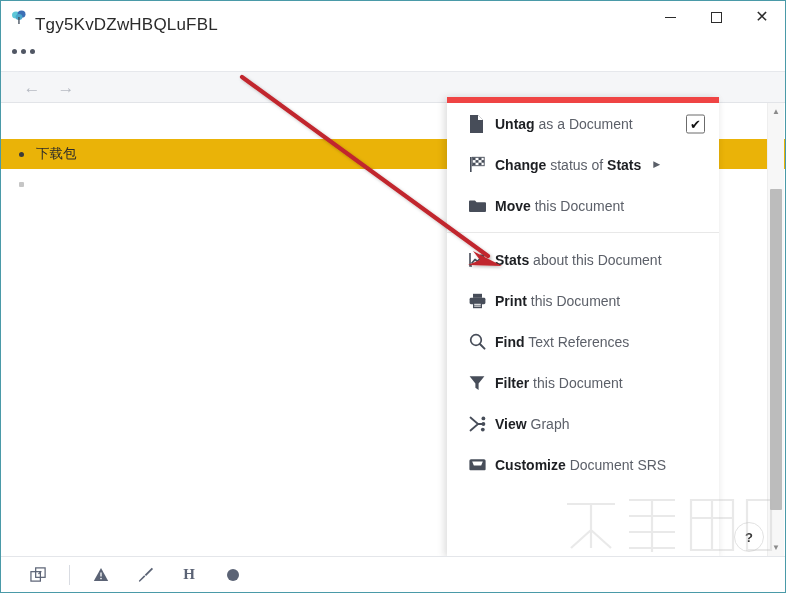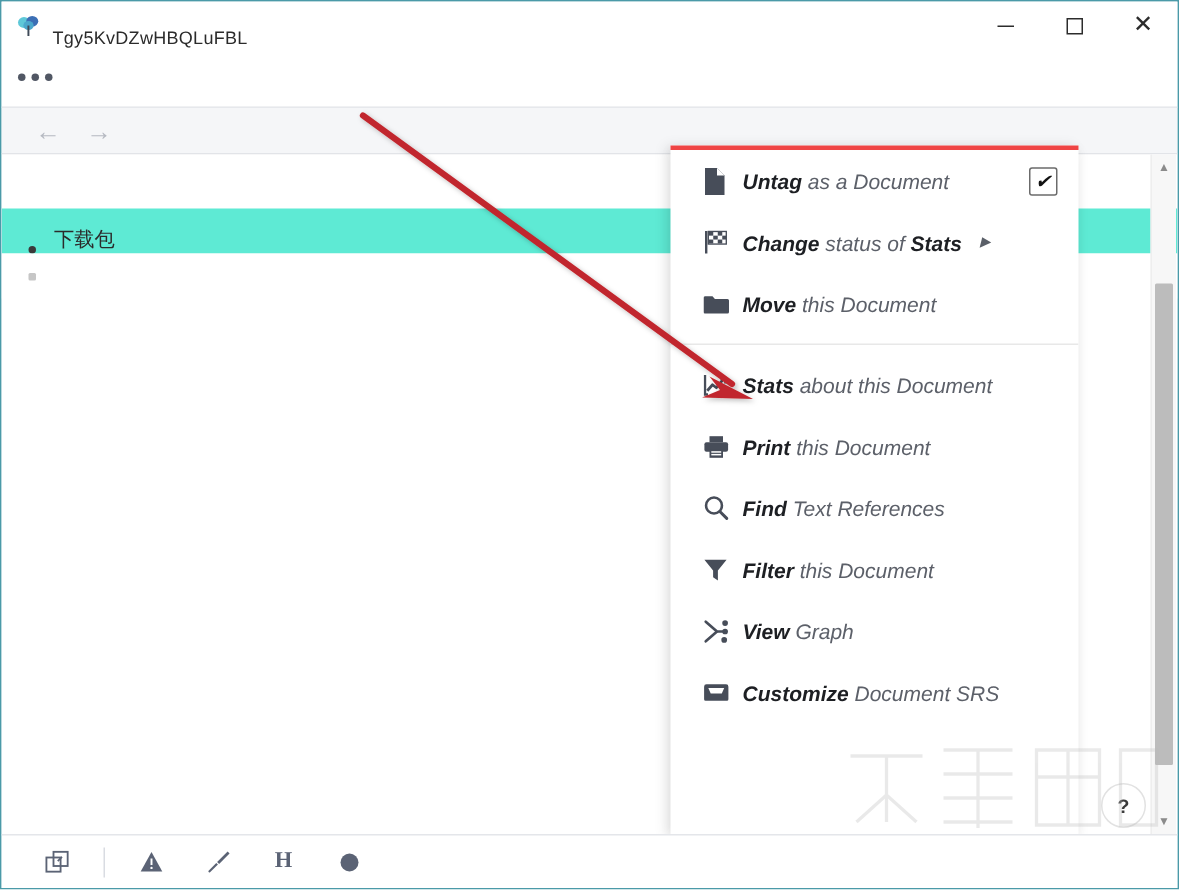--- a/index.html
+++ b/index.html
@@ -21,21 +21,21 @@
   .titlebar {
     position: absolute; left: 0; top: 0; right: 0; height: 32px;
     background: #ffffff;
     display: flex; align-items: center;
   }
   .app-icon {
     width: 16px; height: 16px; margin-left: 10px; margin-right: 8px;
     flex: 0 0 auto; position: relative;
   }
   .title-text {
-    font-size: 12px; color: #2b2b2b; letter-spacing: .2px;
+    font-size: 17px; color: #2b2b2b; letter-spacing: .2px;
     white-space: nowrap;
     margin-top: 16px;
   }
   .win-controls {
     position: absolute; right: 0; top: 0; height: 32px;
     display: flex; align-items: stretch;
   }
   .win-btn {
     width: 46px; display: flex; align-items: center; justify-content: center;
     cursor: default; color: #2c2c2c;
@@ -72,41 +72,40 @@
   
   .content {
     position: absolute; left: 0; top: 102px; right: 0; bottom: 36px;
     background: #ffffff; overflow: hidden;
   }
   .doc-row {
     position: absolute; left: 0; right: 0; height: 30px;
     display: flex; align-items: center;
     padding-left: 18px;
   }
-  .doc-row.row1 { top: 36px; background: #5eead4; align-items: flex-end; }
+  .doc-row.row1 { top: 36px; background: #eab308; }
   .doc-row.row2 { top: 66px; background: #ffffff; }
   .bullet {
     width: 5px; height: 5px; border-radius: 50%; background: #3a3a3a;
     margin-right: 12px; flex: 0 0 auto;
   }
   .bullet.faded { background: #c6c6c6; width: 5px; height: 5px; border-radius: 1px; }
   .doc-label { font-size: 13.5px; color: #2b2b2b; }
 
   
   .annot { position: absolute; left: 0; top: 0; width: 786px; height: 593px; pointer-events: none; }
 
   
   .ctxmenu {
     position: absolute;
     left: 446px; top: 96px; width: 272px; height: 460px;
     background: #ffffff;
-    border-top: 3px solid #ef4444;
+    border-top: 6px solid #ef4444;
     box-shadow: -3px 0 8px rgba(0,0,0,.10), 0 2px 8px rgba(0,0,0,.06);
     overflow: hidden;
-    font-style: italic;
   }
   .mi {
     position: relative; height: 41px;
     display: flex; align-items: center;
     padding-left: 22px; padding-right: 14px;
   }
   .mi .ico {
     width: 26px; flex: 0 0 auto; display: flex; align-items: center;
     color: #4a4f5a;
   }

